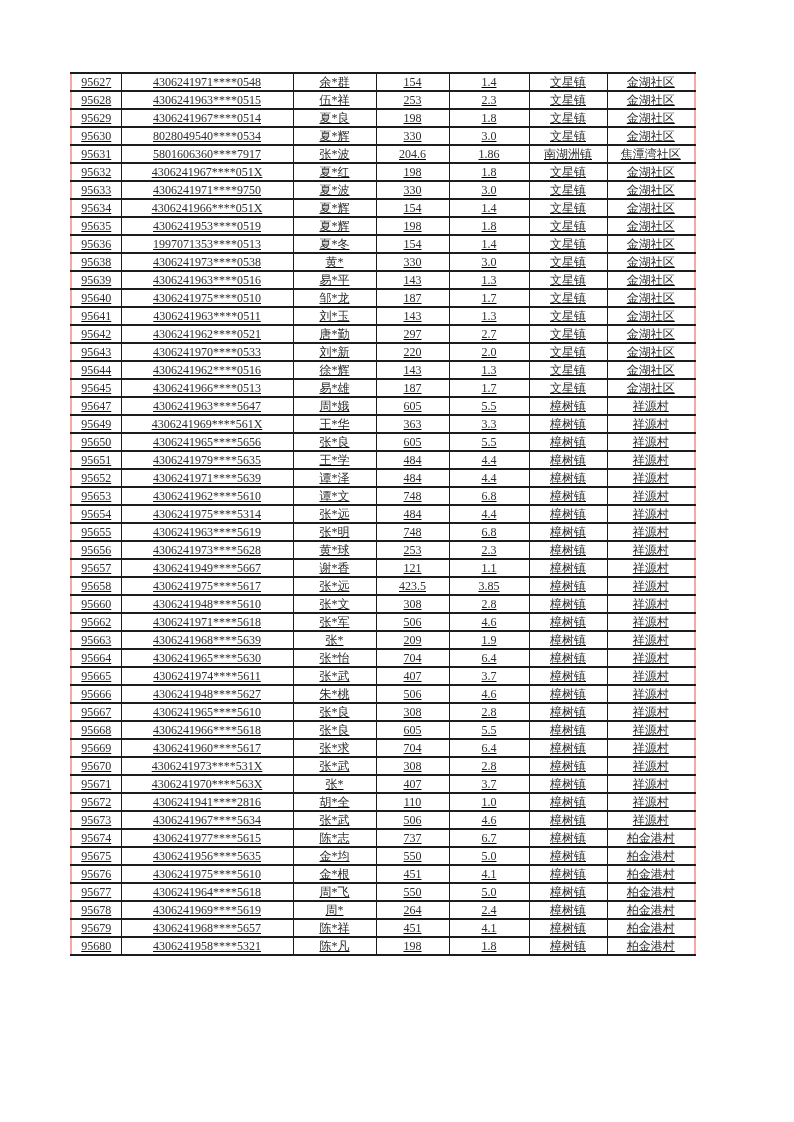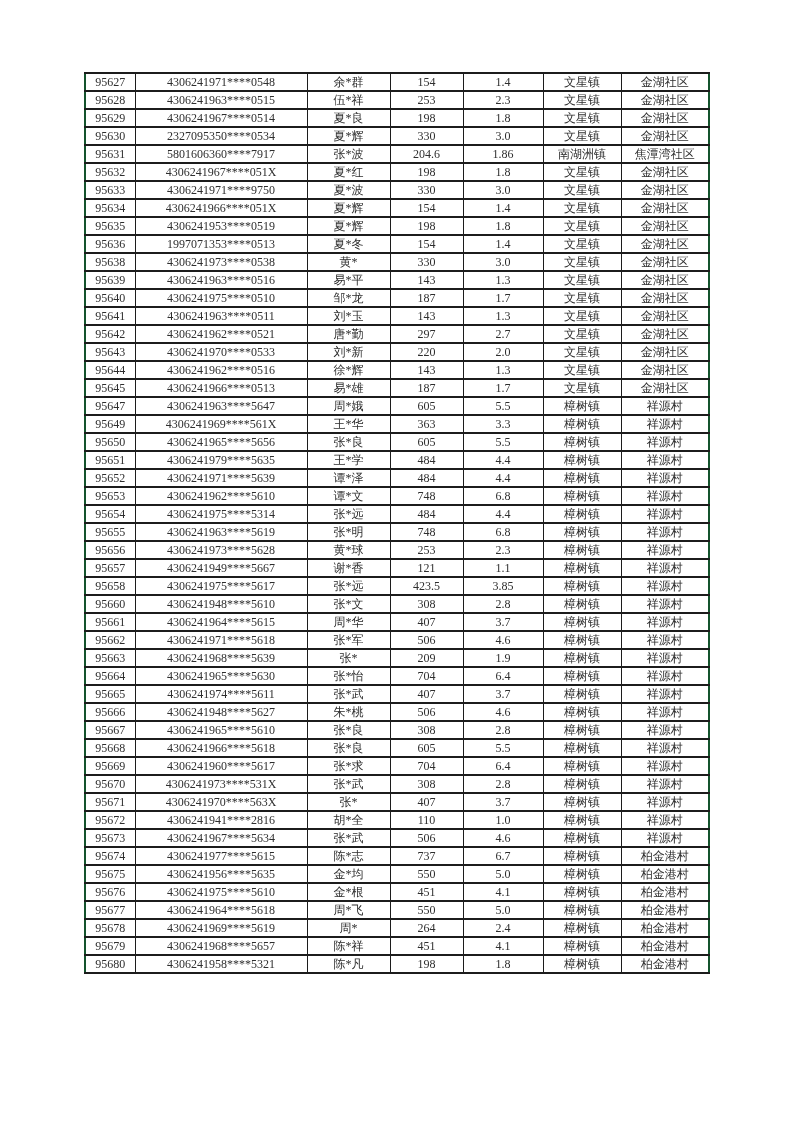--- a/index.html
+++ b/index.html
@@ -16,26 +16,27 @@
   .page {
     position: absolute;
     left: 0; top: 0;
     width: 794px;
     height: 1122px;
     background: #ffffff;
     overflow: hidden;
   }
   table.roster {
     position: absolute;
-    left: 84px;
+    left: 70px;
     top: 72px;
     width: 624px;
     border-collapse: collapse;
     table-layout: fixed;
-    border: 2px solid #14532d;
+    border: 2px solid #fca5a5;
+    text-decoration: underline;
   }
   table.roster td {
     border-top: 2px solid #1c1c1c;
     border-bottom: 2px solid #1c1c1c;
     border-left: 1px solid #1c1c1c;
     border-right: 1px solid #1c1c1c;
     height: 16px;
     padding: 0;
     text-align: center;
     vertical-align: middle;
@@ -94,21 +95,21 @@
           <td class="num">95629</td>
           <td class="num">4306241967****0514</td>
           <td>夏*良</td>
           <td class="num">198</td>
           <td class="num">1.8</td>
           <td>文星镇</td>
           <td>金湖社区</td>
         </tr>
         <tr>
           <td class="num">95630</td>
-          <td class="num">2327095350****0534</td>
+          <td class="num">8028049540****0534</td>
           <td>夏*辉</td>
           <td class="num">330</td>
           <td class="num">3.0</td>
           <td>文星镇</td>
           <td>金湖社区</td>
         </tr>
         <tr>
           <td class="num">95631</td>
           <td class="num">5801606360****7917</td>
           <td>张*波</td>
@@ -336,29 +337,20 @@
         <tr>
           <td class="num">95660</td>
           <td class="num">4306241948****5610</td>
           <td>张*文</td>
           <td class="num">308</td>
           <td class="num">2.8</td>
           <td>樟树镇</td>
           <td>祥源村</td>
         </tr>
         <tr>
-          <td class="num">95661</td>
-          <td class="num">4306241964****5615</td>
-          <td>周*华</td>
-          <td class="num">407</td>
-          <td class="num">3.7</td>
-          <td>樟树镇</td>
-          <td>祥源村</td>
-        </tr>
-        <tr>
           <td class="num">95662</td>
           <td class="num">4306241971****5618</td>
           <td>张*军</td>
           <td class="num">506</td>
           <td class="num">4.6</td>
           <td>樟树镇</td>
           <td>祥源村</td>
         </tr>
         <tr>
           <td class="num">95663</td>

